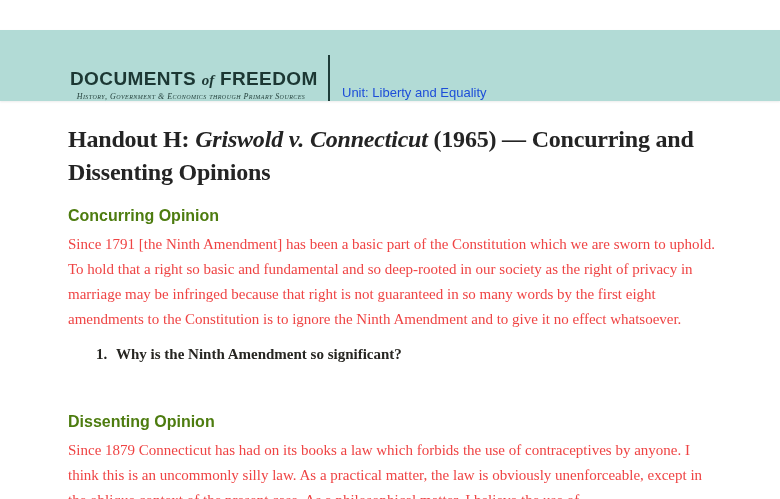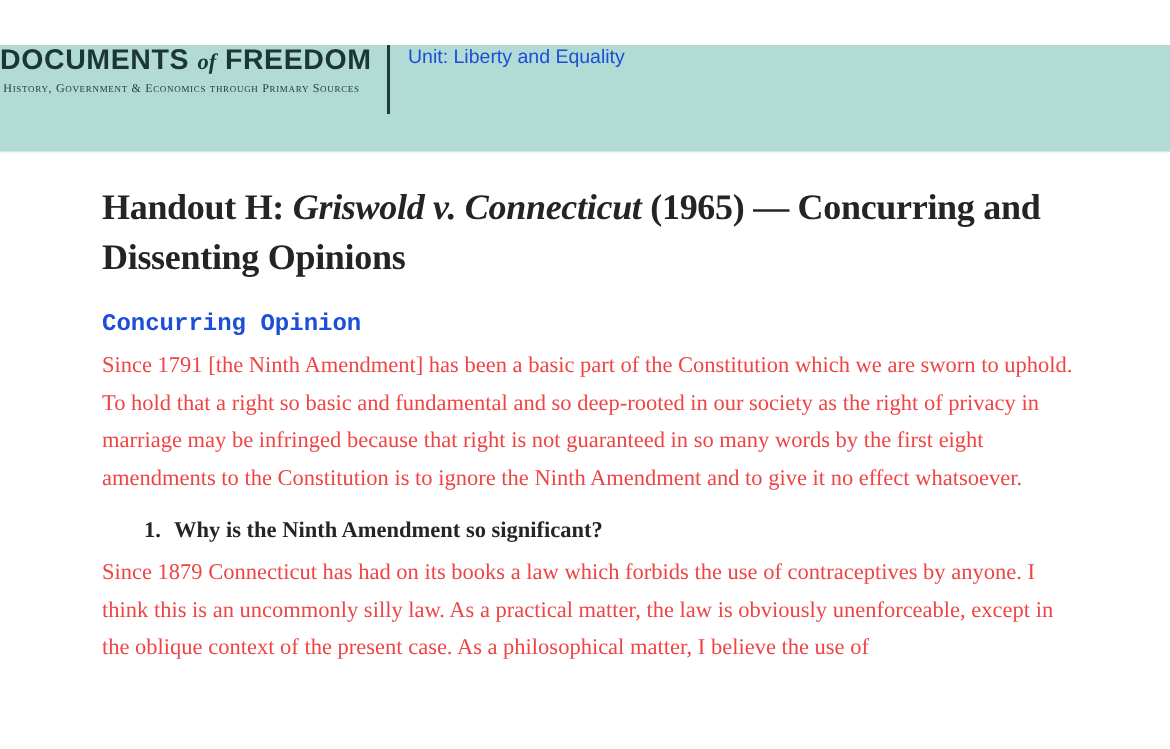--- a/index.html
+++ b/index.html
@@ -11,21 +11,22 @@
     background: #ffffff;
     overflow: hidden;
     font-family: "Liberation Sans", sans-serif;
   }
   
   .band {
     margin-top: 30px;
     height: 71px;
     background: #b2dbd6;
     display: flex;
-    align-items: flex-start;
+    align-items: flex-end;
+    padding-left: 70px;
     box-shadow: 0 1px 2px rgba(0,0,0,0.08);
   }
   .logo {
     width: 242px;
     text-align: center;
     color: #1c3733;
     flex: 0 0 auto;
   }
   .logo-title {
     font-size: 19px;
@@ -36,20 +37,21 @@
   }
   .logo-of {
     font-family: "Liberation Serif", serif;
     font-style: italic;
     font-weight: 600;
     font-size: 15px;
     letter-spacing: 0;
   }
   .logo-subtitle {
     font-family: "Liberation Serif", serif;
+    font-style: italic;
     font-variant: small-caps;
     font-size: 8px;
     letter-spacing: 0.45px;
     margin-top: 1px;
     white-space: nowrap;
     color: #24413c;
   }
   .band-divider {
     width: 2px;
     height: 46px;
@@ -72,24 +74,24 @@
     font-family: Liberation Serif, serif;
     font-size: 24px;
     line-height: 33px;
     font-weight: 700;
     color: #242424;
     letter-spacing: -0.2px;
     margin-top: 22px;
   }
   h1.doc-title .case { font-style: italic; }
   h2.section-heading {
-    font-family: Liberation Mono, monospace;
+    font-family: Liberation Sans, sans-serif;
     font-size: 16px;
     font-weight: 700;
-    color: #1d4ed8;
+    color: #4d7c0f;
     margin-top: 18px;
   }
   p.body-text {
     font-family: "Liberation Serif", serif;
     font-size: 15px;
     line-height: 25px;
     color: #ef4444;
     margin-top: 7px;
     text-align: left;
   }
@@ -134,17 +136,18 @@
 
     <h2 class="section-heading">Concurring Opinion</h2>
 
     <p class="body-text">Since 1791 [the Ninth Amendment] has been a basic part of the Constitution which we are sworn to uphold. To hold that a right so basic and fundamental and so deep-rooted in our society as the right of privacy in marriage may be infringed because that right is not guaranteed in so many words by the first eight amendments to the Constitution is to ignore the Ninth Amendment and to give it no effect whatsoever.</p>
 
     <div class="question">
       <span class="q-number">1.</span>
       <span class="q-text">Why is the Ninth Amendment so significant?</span>
     </div>
 
+    <h2 class="section-heading dissenting">Dissenting Opinion</h2>
 
     <p class="body-text">Since 1879 Connecticut has had on its books a law which forbids the use of contraceptives by anyone. I think this is an uncommonly silly law. As a practical matter, the law is obviously unenforceable, except in the oblique context of the present case. As a philosophical matter, I believe the use of</p>
 
   </div>
 </div>
 
 </body></html>

